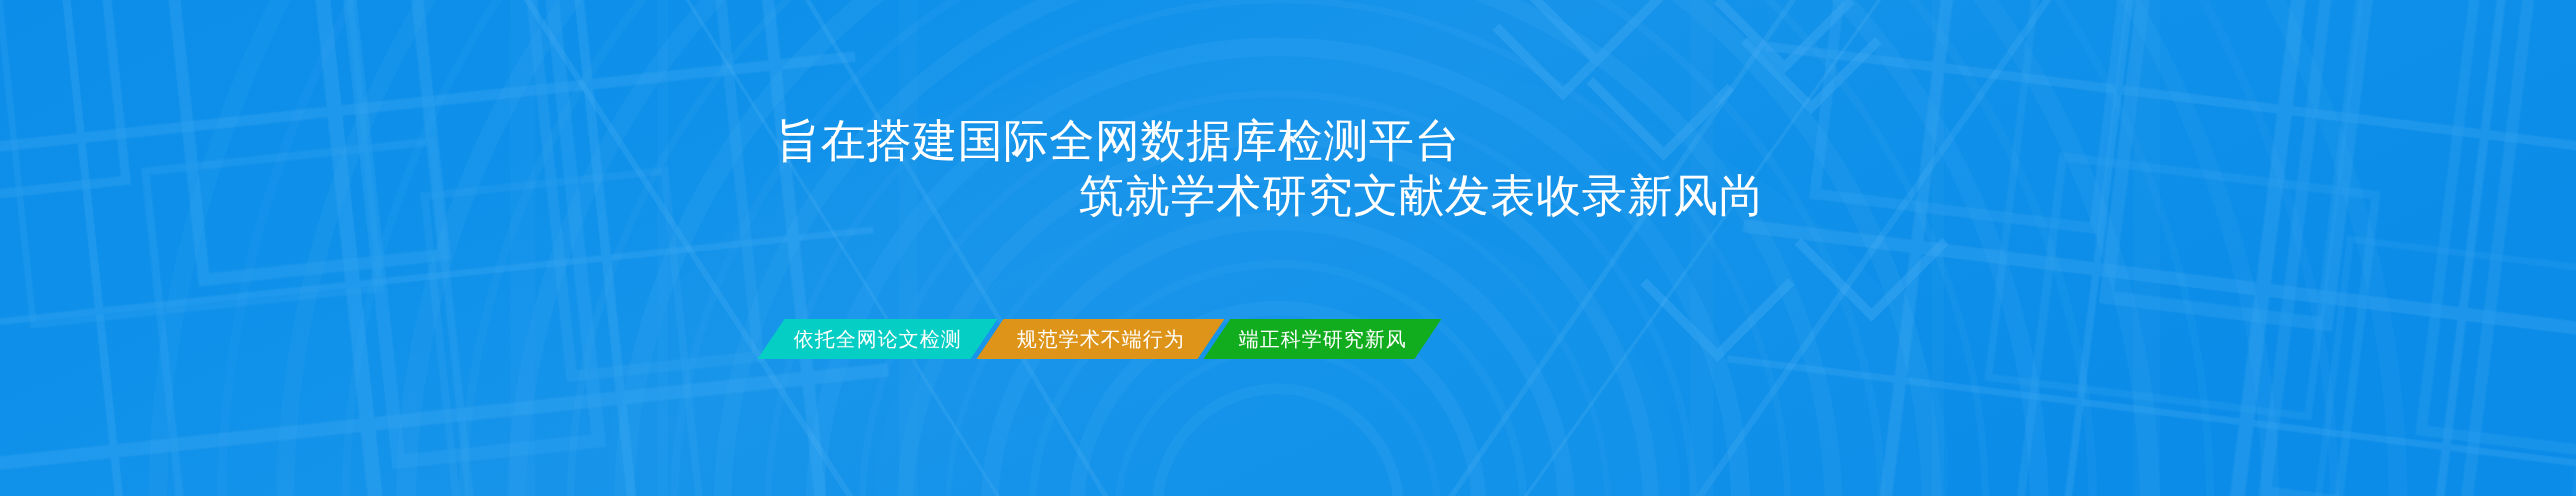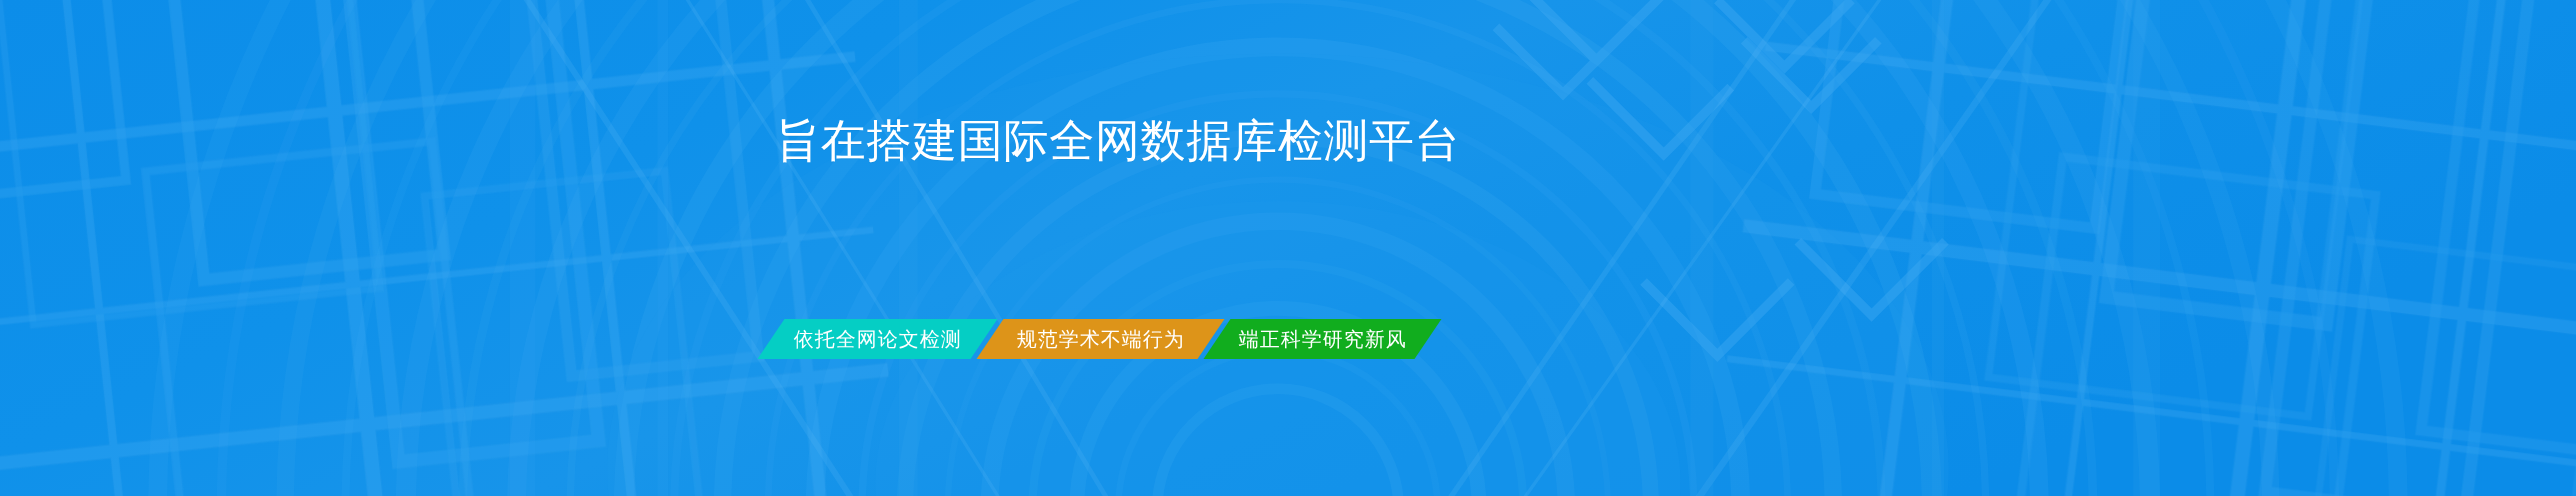--- a/index.html
+++ b/index.html
@@ -209,20 +209,21 @@
           <rect x="2880" y="0" width="18" height="740"></rect>
           <rect x="3180" y="0" width="40" height="740"></rect>
         </g>
 
       </g>
     </svg>
   </div>
 
   <div class="headline">
     <div class="headline-line line-1">旨在搭建国际全网数据库检测平台</div>
+    <div class="headline-line line-2">筑就学术研究文献发表收录新风尚</div>
   </div>
 
   <div class="tag-strip">
 
     <div class="tag tag-teal">
       <span class="tag-label">依托全网论文检测</span>
     </div>
 
     <div class="tag tag-orange">
       <span class="tag-label">规范学术不端行为</span>

